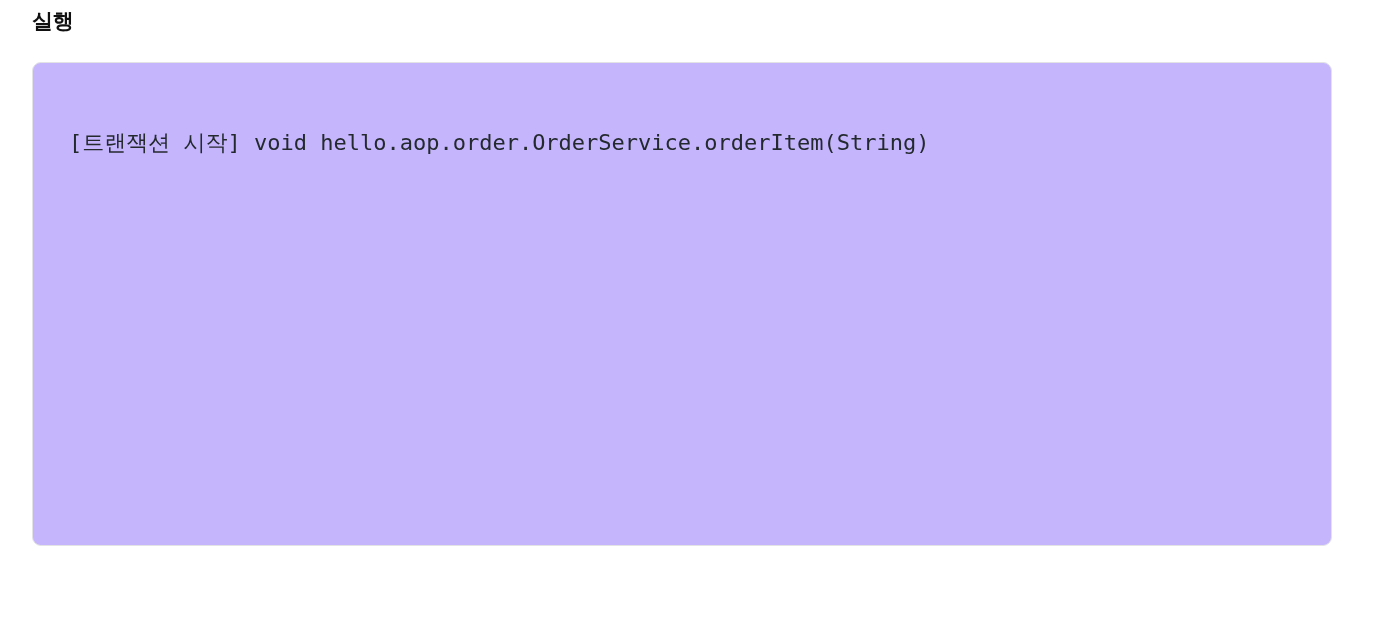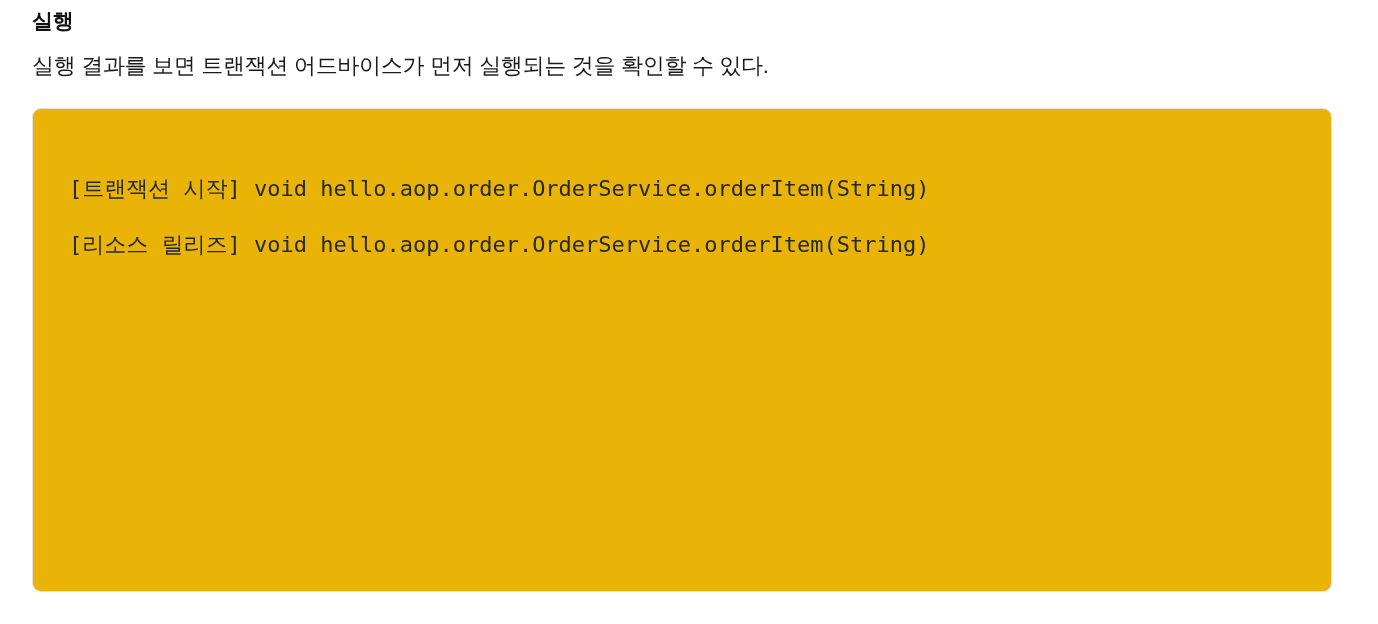--- a/index.html
+++ b/index.html
@@ -41,21 +41,21 @@
     line-height: 32px;
     letter-spacing: -0.3px;
     color: #1a1a1a;
   }
 
   .code-block {
     margin-top: 26px;
     width: 1300px;
     height: 484px;
     box-sizing: border-box;
-    background: #eab308;
+    background: #c4b5fd;
     border: 1px solid #e3e3e5;
     border-radius: 9px;
     padding: 52px 0 0 36px;
     overflow: hidden;
   }
 
   .code-line {
     font-family: "DejaVu Sans Mono", "Liberation Mono", monospace;
     font-size: 22px;
     line-height: 56px;
@@ -64,20 +64,18 @@
     letter-spacing: 0px;
   }
 </style>
 </head>
 <body>
 
 <div class="page">
 
   <h3 class="section-heading">실행</h3>
 
-  <p class="section-paragraph">실행 결과를 보면 트랜잭션 어드바이스가 먼저 실행되는 것을 확인할 수 있다.</p>
 
   <div class="code-block">
     <div class="code-line">[트랜잭션 시작] void hello.aop.order.OrderService.orderItem(String)</div>
-    <div class="code-line">[리소스 릴리즈] void hello.aop.order.OrderService.orderItem(String)</div>
   </div>
 
 </div>
 
 </body></html>

